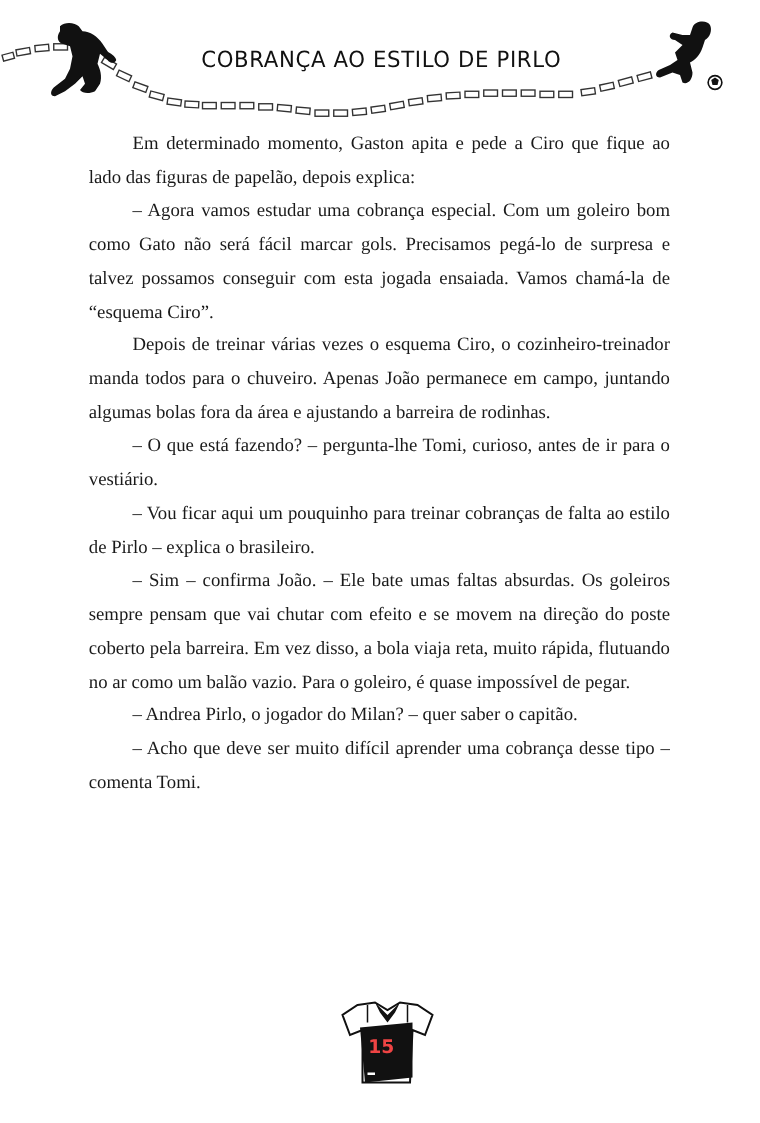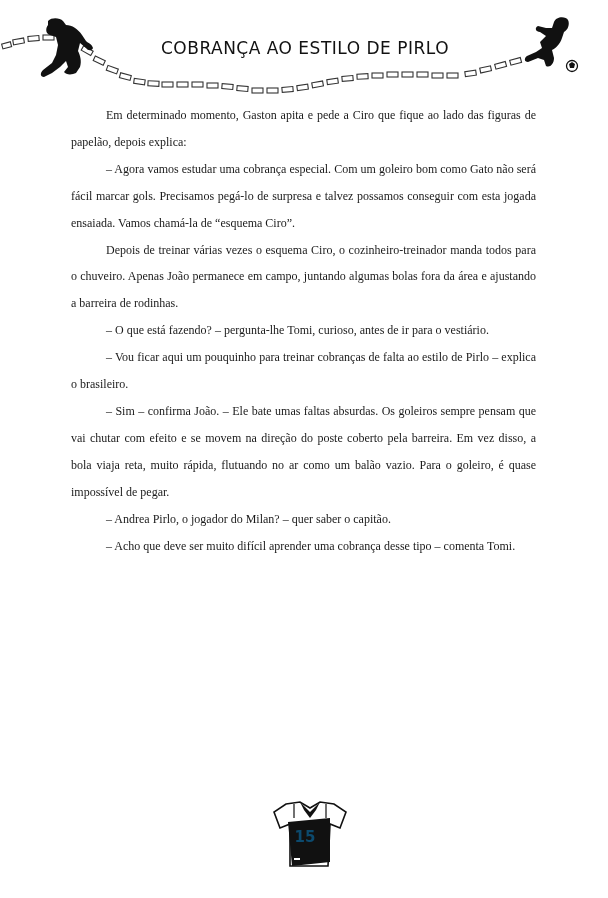--- a/index.html
+++ b/index.html
@@ -11,29 +11,29 @@
   .chapter-title {
     position: absolute; left: 160px; top: 38px; width: 290px; text-align: center;
     font-family: "DejaVu Sans", sans-serif; font-size: 17px; letter-spacing: 0.5px;
     color: #111; font-weight: normal; transform: scaleY(1.05);
   }
   .player-left { position: absolute; left: 30px; top: 15px; }
   .player-right { position: absolute; left: 520px; top: 14px; }
 
   .body-text {
     position: absolute; left: 71px; top: 102px; width: 465px;
-    font-family: "Liberation Serif", serif; font-size: 12px; line-height: 26.9px;
+    font-family: "Liberation Serif", serif; font-size: 15px; line-height: 26.9px;
     color: #1a1a1a; text-align: justify; hyphens: manual;
   }
   .body-text p { margin: 0; text-indent: 35px; }
 
   .page-number-badge { position: absolute; left: 272px; top: 800px; width: 76px; height: 70px; }
   .page-number {
     position: absolute; left: 290px; top: 828px; width: 30px; text-align: center;
-    font-family: "DejaVu Sans", sans-serif; font-weight: bold; font-size: 15px; color: #0c4a6e;
+    font-family: "DejaVu Sans", sans-serif; font-weight: bold; font-size: 15px; color: #ef4444;
   }
 </style>
 </head>
 <body>
 
 <div class="page">
 
   <div class="header">
     <svg class="road" width="608" height="100" viewBox="0 0 608 100">
       <g fill="none" stroke="#333" stroke-width="1.1">

